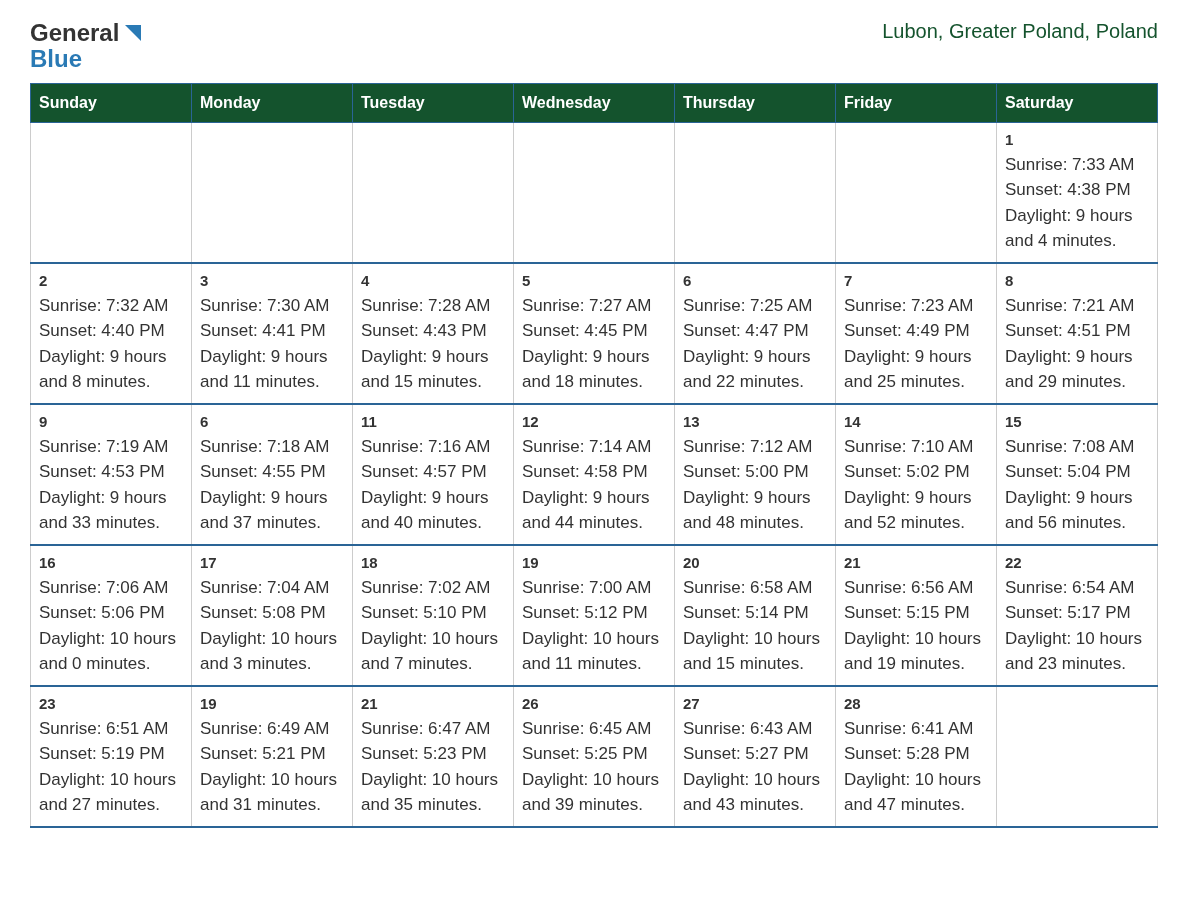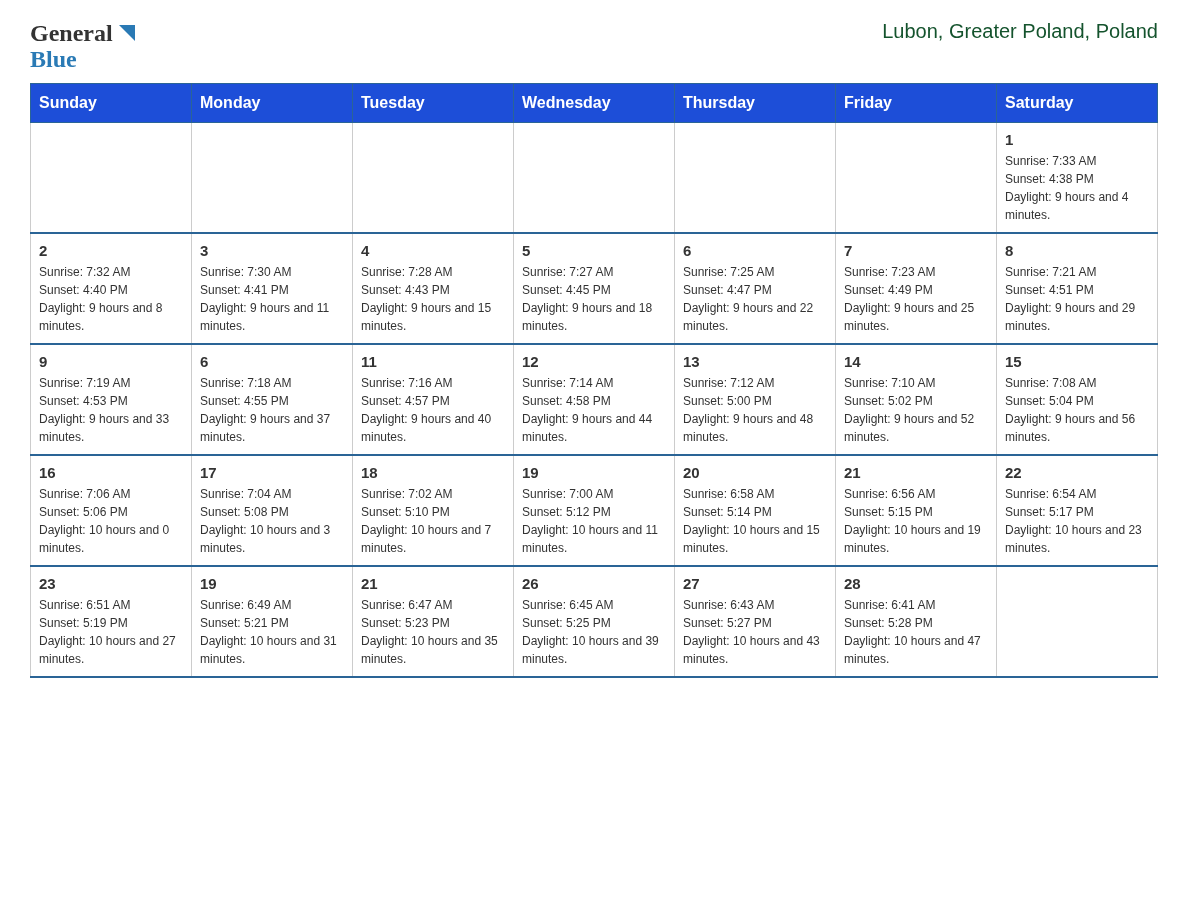--- a/index.html
+++ b/index.html
@@ -14,42 +14,41 @@
     .header {
       display: flex;
       justify-content: space-between;
       align-items: flex-start;
       margin-bottom: 10px;
     }
     .logo {
       display: flex;
       align-items: flex-start;
       gap: 4px;
-      font-family: Liberation Serif, serif;
     }
     .title-block {
       text-align: right;
     }
     .page-title {
       font-size: 48px;
       font-weight: normal;
       color: #222;
       line-height: 1.1;
     }
     .subtitle {
       font-size: 20px;
       color: #14532d;
     }
     table {
       width: 100%;
       border-collapse: collapse;
       margin-top: 10px;
     }
     thead tr th {
-      background-color: #1d4ed8;
+      background-color: #14532d;
       color: #fff;
       font-size: 16px;
       font-weight: bold;
       padding: 10px 8px;
       text-align: left;
       border: 1px solid #2a6496;
     }
     tbody tr td {
       vertical-align: top;
       padding: 8px;
@@ -62,21 +61,21 @@
     tbody tr {
       border-bottom: 2px solid #2a6496;
     }
     .day-number {
       font-size: 15px;
       font-weight: bold;
       margin-bottom: 4px;
       display: block;
     }
     .day-info {
-      font-size: 12px;
+      font-size: 17px;
       line-height: 1.5;
       color: #333;
     }
     td.empty {
       background: #fff;
     }
     tbody tr td {
       height: 110px;
     }
   </style>

